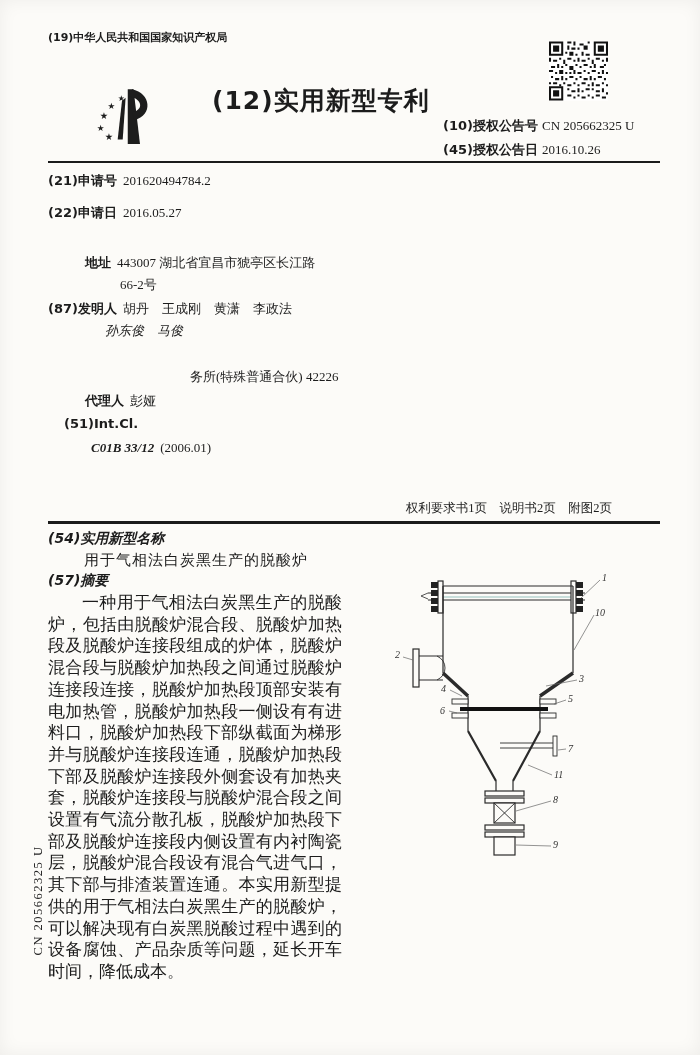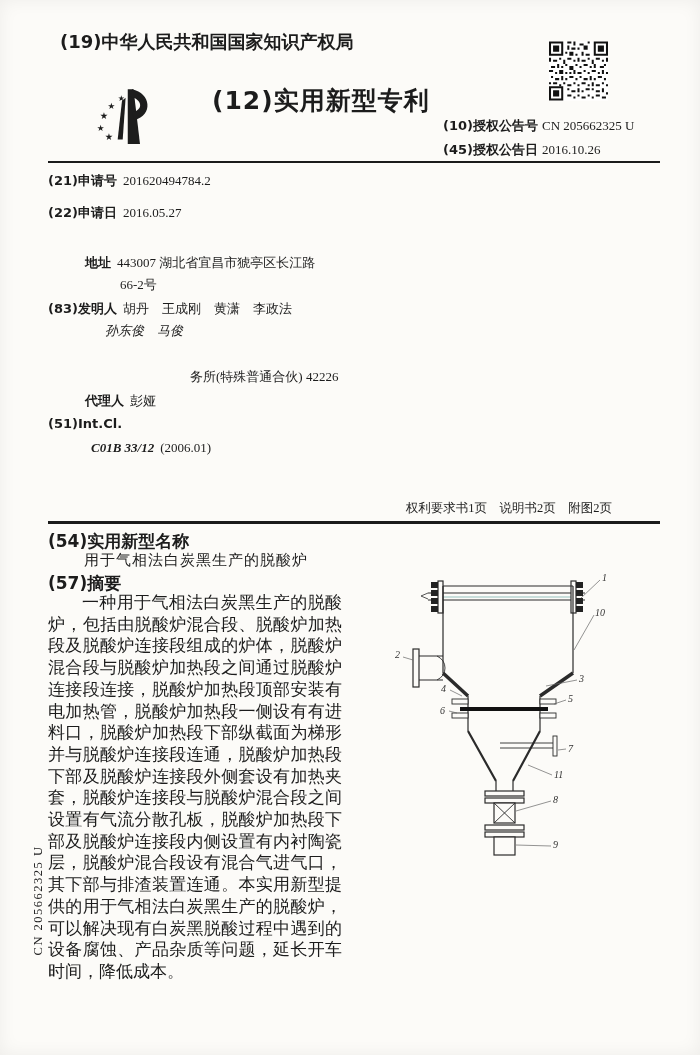--- a/index.html
+++ b/index.html
@@ -10,29 +10,29 @@
     background:#fcfbf8;
     overflow:hidden;
     color:#1c1c1c;
     font-family:"Liberation Serif","DejaVu Serif",serif;
     box-shadow:inset 0 0 18px rgba(0,0,0,.06);
   }
   .abs{position:absolute;}
   .lbl{font-family:"DejaVu Sans","Liberation Sans",sans-serif;font-weight:bold;}
   .val{font-family:"Liberation Serif","DejaVu Serif",serif;}
   .rule{position:absolute;background:#1b1b1b;}
-  .office{left:60px;top:30px;font-size:18px;}
+  .office{left:48px;top:30px;font-size:11px;}
   .doctype{left:212px;top:84px;font-size:25px;letter-spacing:1px;}
   .publine{left:443px;font-size:13px;white-space:nowrap;}
   .publine .lbl{font-size:13px;}
   .publine .val{margin-left:4px;}
   .bib{left:48px;font-size:13px;white-space:nowrap;}
   .bib .val{margin-left:6px;}
   .pagesinfo{right:88px;top:500px;font-size:12.5px;}
-  .sec-lbl{font-size:17px;}
+  .sec-lbl{font-size:14px;font-style:italic;}
   .title-txt{left:84px;top:551px;font-size:15px;letter-spacing:1px;font-family:Liberation Mono, monospace;}
   .abstract{
     left:48px;top:592px;width:294px;
     font-size:17px;line-height:21.7px;
     text-align:justify;text-indent:2em;
   }
   .side-num{
     left:-41px;top:893px;width:158px;text-align:center;
     transform:rotate(-90deg);
     font-size:12.5px;letter-spacing:1.5px;color:#222;
@@ -96,28 +96,28 @@
     <span class="lbl">(21)申请号</span><span class="val">201620494784.2</span>
   </div>
   <div class="abs bib" style="top:204px;">
     <span class="lbl">(22)申请日</span><span class="val">2016.05.27</span>
   </div>
   <div class="abs bib" style="left:85px;top:254px;">
     <span class="lbl">地址</span><span class="val">443007 湖北省宜昌市猇亭区长江路</span>
   </div>
   <div class="abs bib val" style="left:120px;top:276px;">66-2号</div>
   <div class="abs bib" style="top:300px;">
-    <span class="lbl">(83)发明人</span><span class="val">胡丹　王成刚　黄潇　李政法</span>
+    <span class="lbl">(87)发明人</span><span class="val">胡丹　王成刚　黄潇　李政法</span>
   </div>
   <div class="abs bib val" style="left:105px;top:322px;font-style:italic;">孙东俊　马俊</div>
   <div class="abs bib val" style="left:190px;top:368px;">务所(特殊普通合伙) 42226</div>
   <div class="abs bib" style="left:85px;top:392px;">
     <span class="lbl">代理人</span><span class="val">彭娅</span>
   </div>
-  <div class="abs bib lbl" style="top:416px;">(51)Int.Cl.</div>
+  <div class="abs bib lbl" style="top:416px;margin-left:16px;">(51)Int.Cl.</div>
   <div class="abs bib" style="left:85px;top:440px;">
     <span class="val" style="font-style:italic;font-weight:bold;">C01B 33/12</span><span class="val">(2006.01)</span>
   </div>
 
   <div class="abs pagesinfo val">权利要求书1页　说明书2页　附图2页</div>
   <div class="rule" style="left:48px;top:521px;width:612px;height:2.5px;"></div>
 
   <div class="abs sec-lbl lbl" style="left:48px;top:530px;">(54)实用新型名称</div>
   <div class="abs title-txt val">用于气相法白炭黑生产的脱酸炉</div>
   <div class="abs sec-lbl lbl" style="left:48px;top:572px;">(57)摘要</div>

